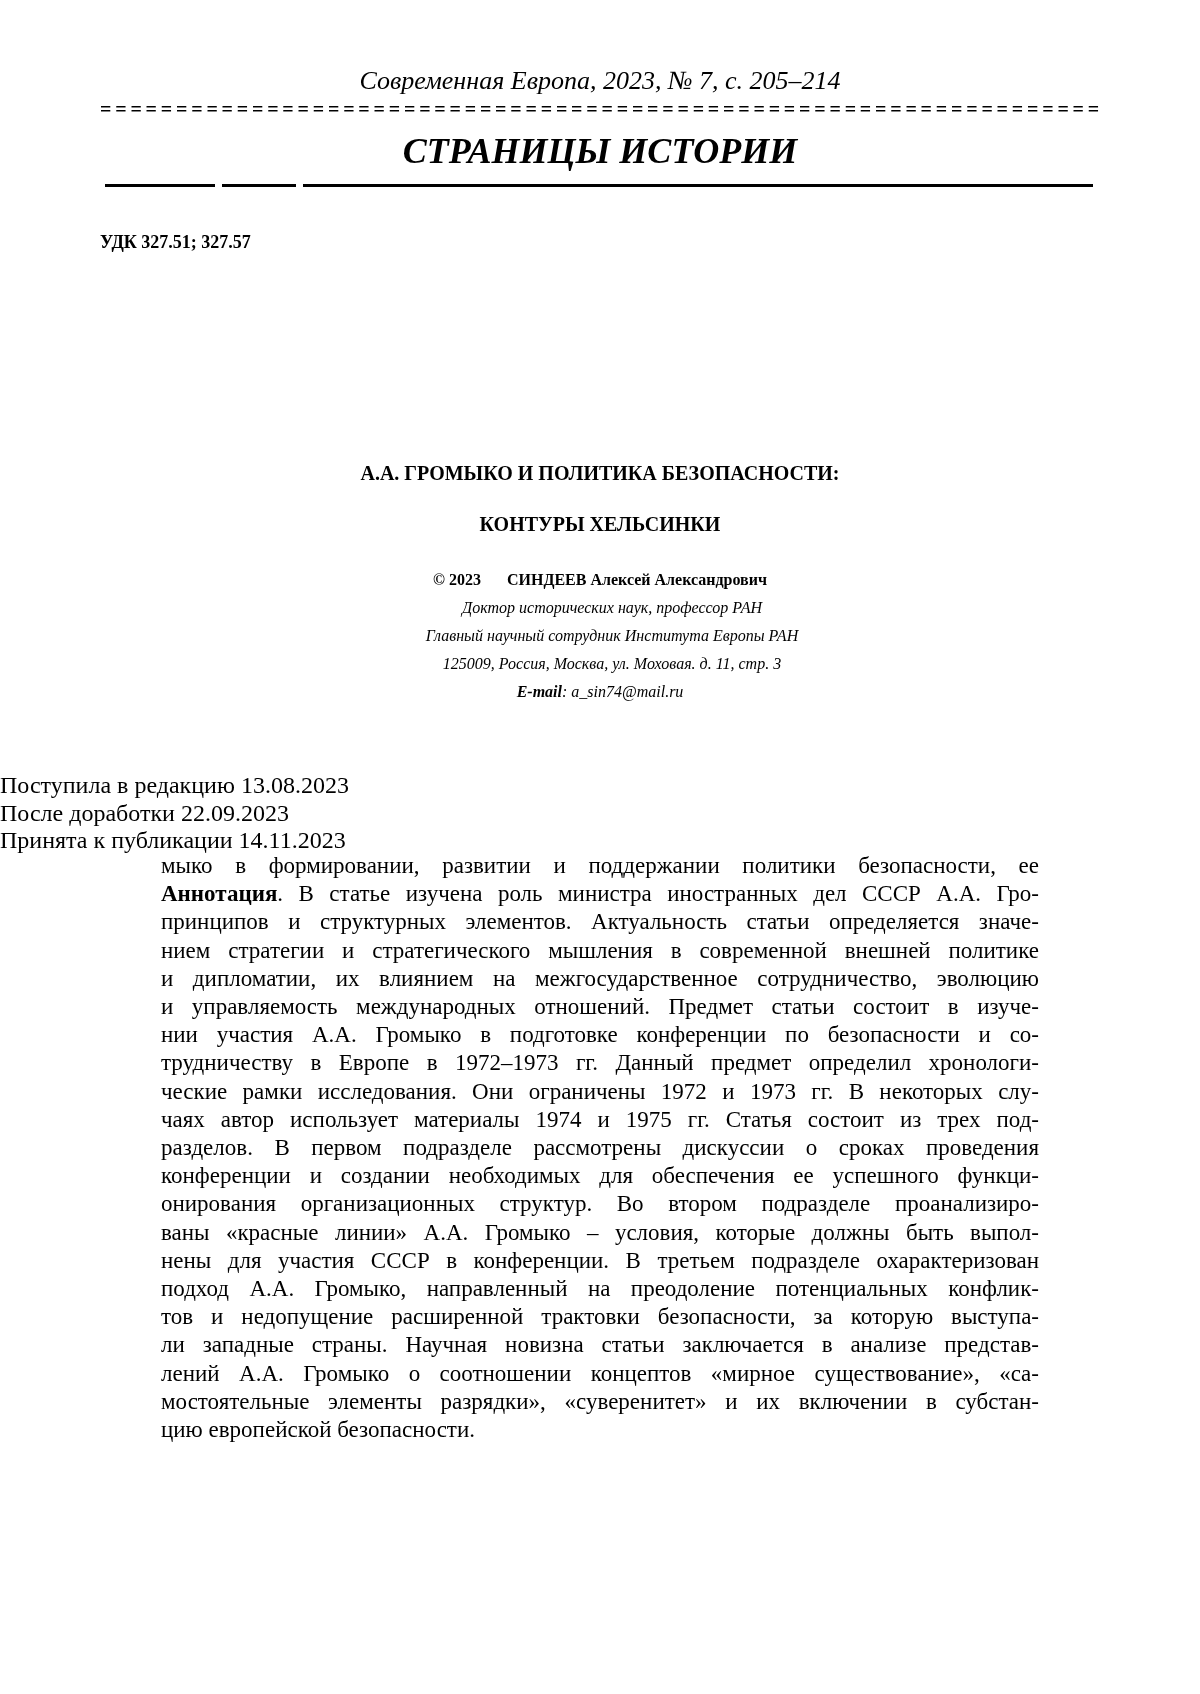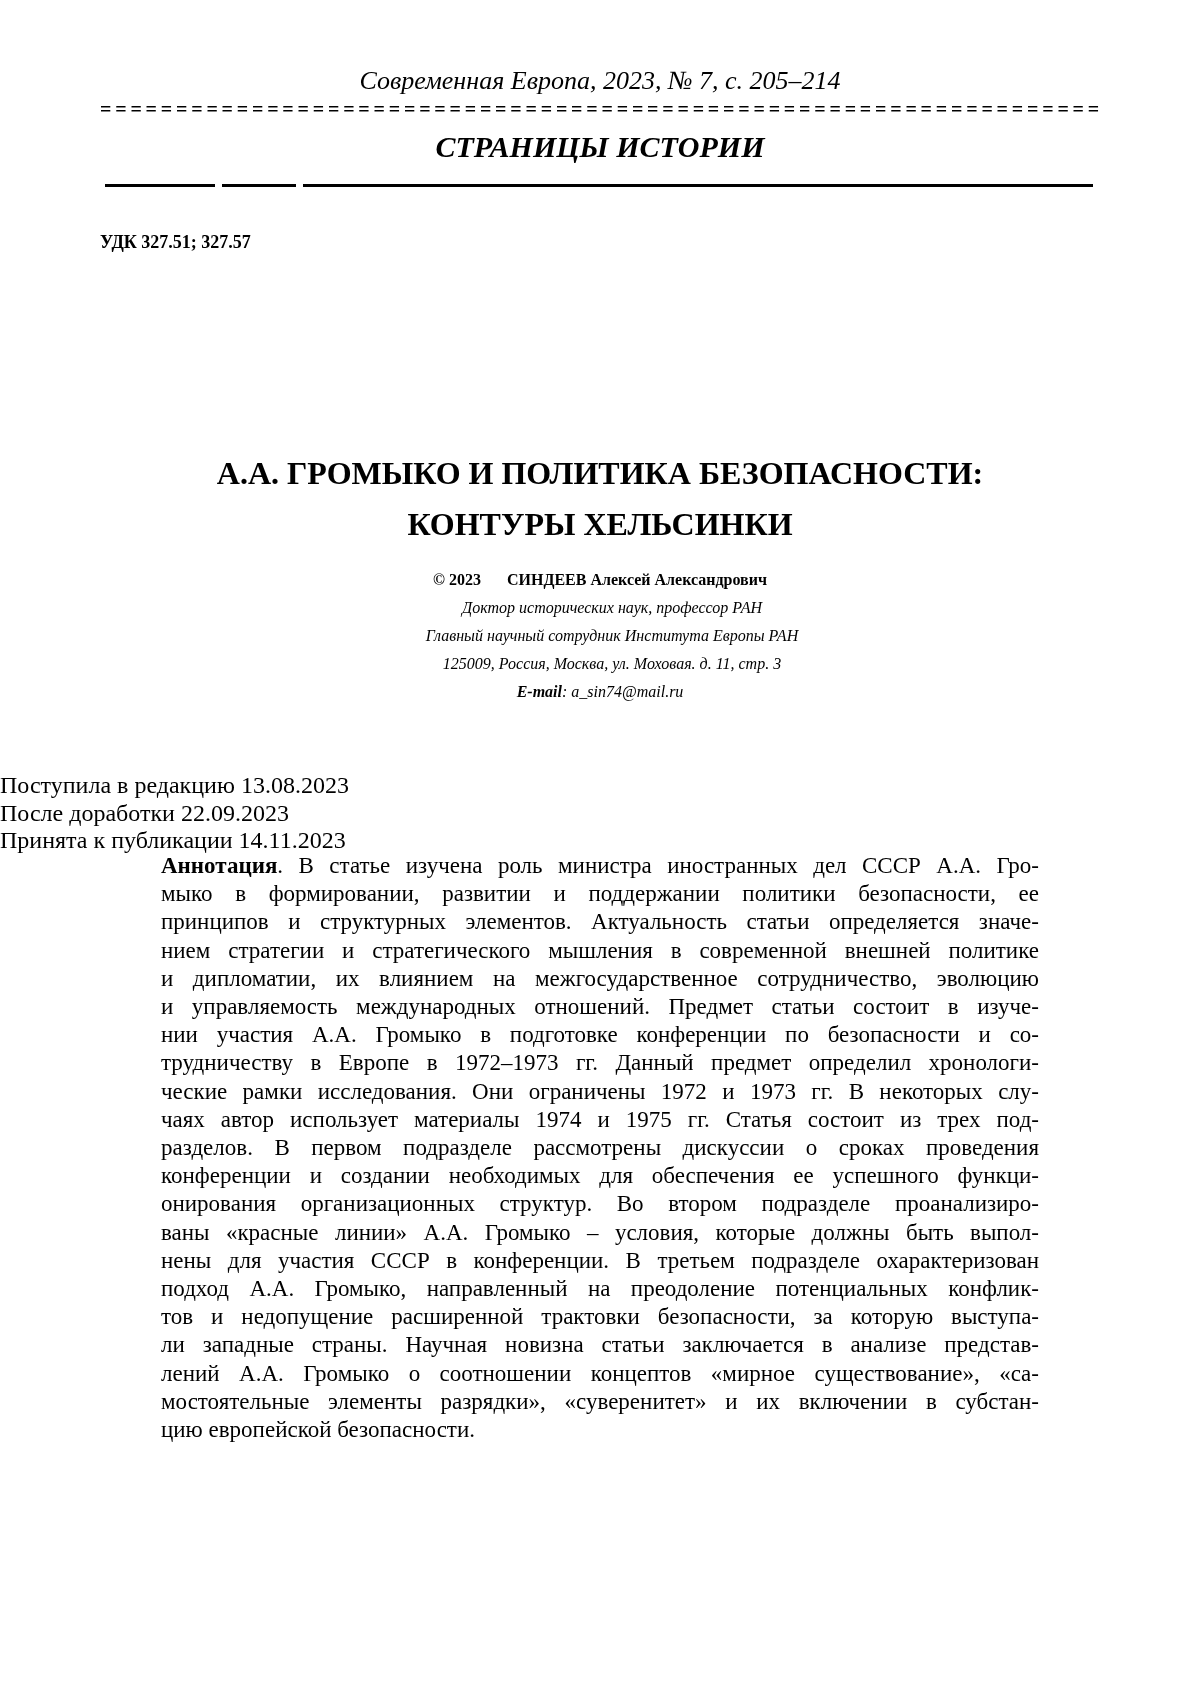--- a/index.html
+++ b/index.html
@@ -35,21 +35,21 @@
     overflow: hidden;
   }
   .section-title {
     position: absolute;
     top: 130px;
     left: 0;
     width: 100%;
     text-align: center;
     font-weight: bold;
     font-style: italic;
-    font-size: 30px;
+    font-size: 36px;
   }
   .header-rule {
     position: absolute;
     top: 184px;
     left: 105px;
     width: 988px;
     height: 3px;
     background: linear-gradient(to right,
       #000 0px, #000 110px,
       transparent 110px, transparent 117px,
@@ -64,21 +64,21 @@
     font-weight: bold;
     font-size: 18px;
   }
   .article-title {
     position: absolute;
     top: 448px;
     left: 0;
     width: 100%;
     text-align: center;
     font-weight: bold;
-    font-size: 32px;
+    font-size: 20px;
     line-height: 51px;
   }
   .author-block {
     position: absolute;
     top: 566px;
     left: 0;
     width: 100%;
     text-align: center;
     font-size: 16px;
     line-height: 28px;
@@ -148,22 +148,22 @@
     </div>
   </div>
 
   <div class="dates-block">
     <div>Поступила в редакцию 13.08.2023</div>
     <div>После доработки 22.09.2023</div>
     <div>Принята к публикации 14.11.2023</div>
   </div>
 
   <div class="abstract-block">
+      <div class="abs-line">мыко в формировании, развитии и поддержании политики безопасности, ее</div>
       <div class="abs-line"><span class="abs-bold">Аннотация</span>. В статье изучена роль министра иностранных дел СССР А.А. Гро-</div>
-      <div class="abs-line">мыко в формировании, развитии и поддержании политики безопасности, ее</div>
       <div class="abs-line">принципов и структурных элементов. Актуальность статьи определяется значе-</div>
       <div class="abs-line">нием стратегии и стратегического мышления в современной внешней политике</div>
       <div class="abs-line">и дипломатии, их влиянием на межгосударственное сотрудничество, эволюцию</div>
       <div class="abs-line">и управляемость международных отношений. Предмет статьи состоит в изуче-</div>
       <div class="abs-line">нии участия А.А. Громыко в подготовке конференции по безопасности и со-</div>
       <div class="abs-line">трудничеству в Европе в 1972–1973 гг. Данный предмет определил хронологи-</div>
       <div class="abs-line">ческие рамки исследования. Они ограничены 1972 и 1973 гг. В некоторых слу-</div>
       <div class="abs-line">чаях автор использует материалы 1974 и 1975 гг. Статья состоит из трех под-</div>
       <div class="abs-line">разделов. В первом подразделе рассмотрены дискуссии о сроках проведения</div>
       <div class="abs-line">конференции и создании необходимых для обеспечения ее успешного функци-</div>

